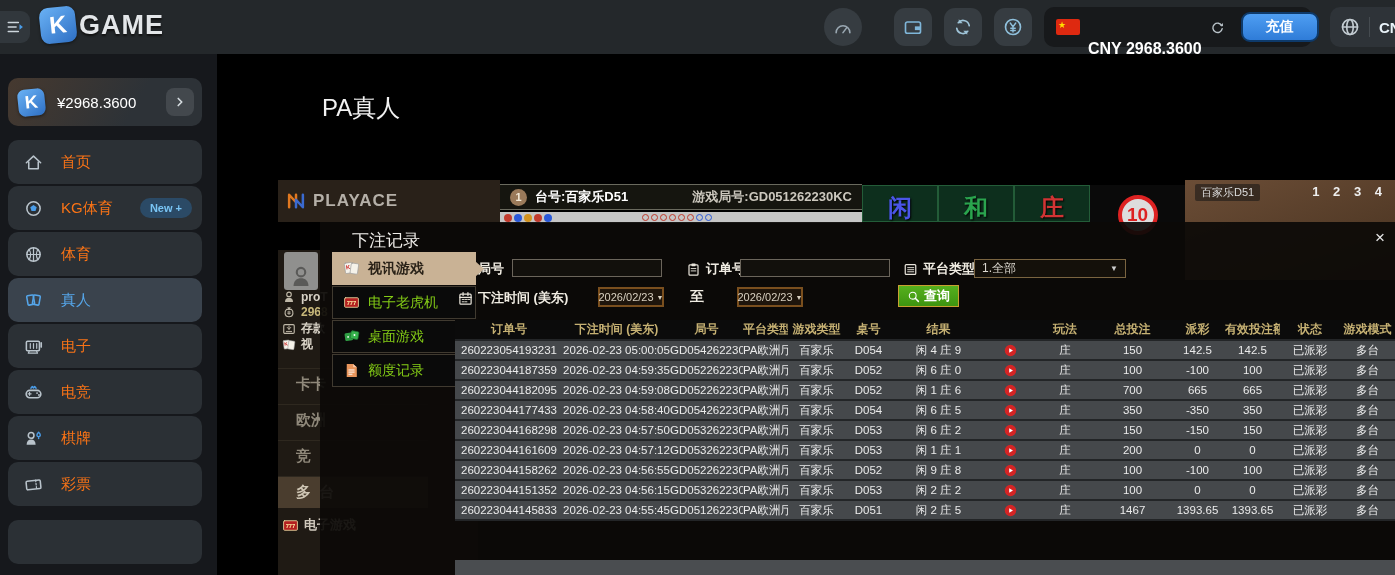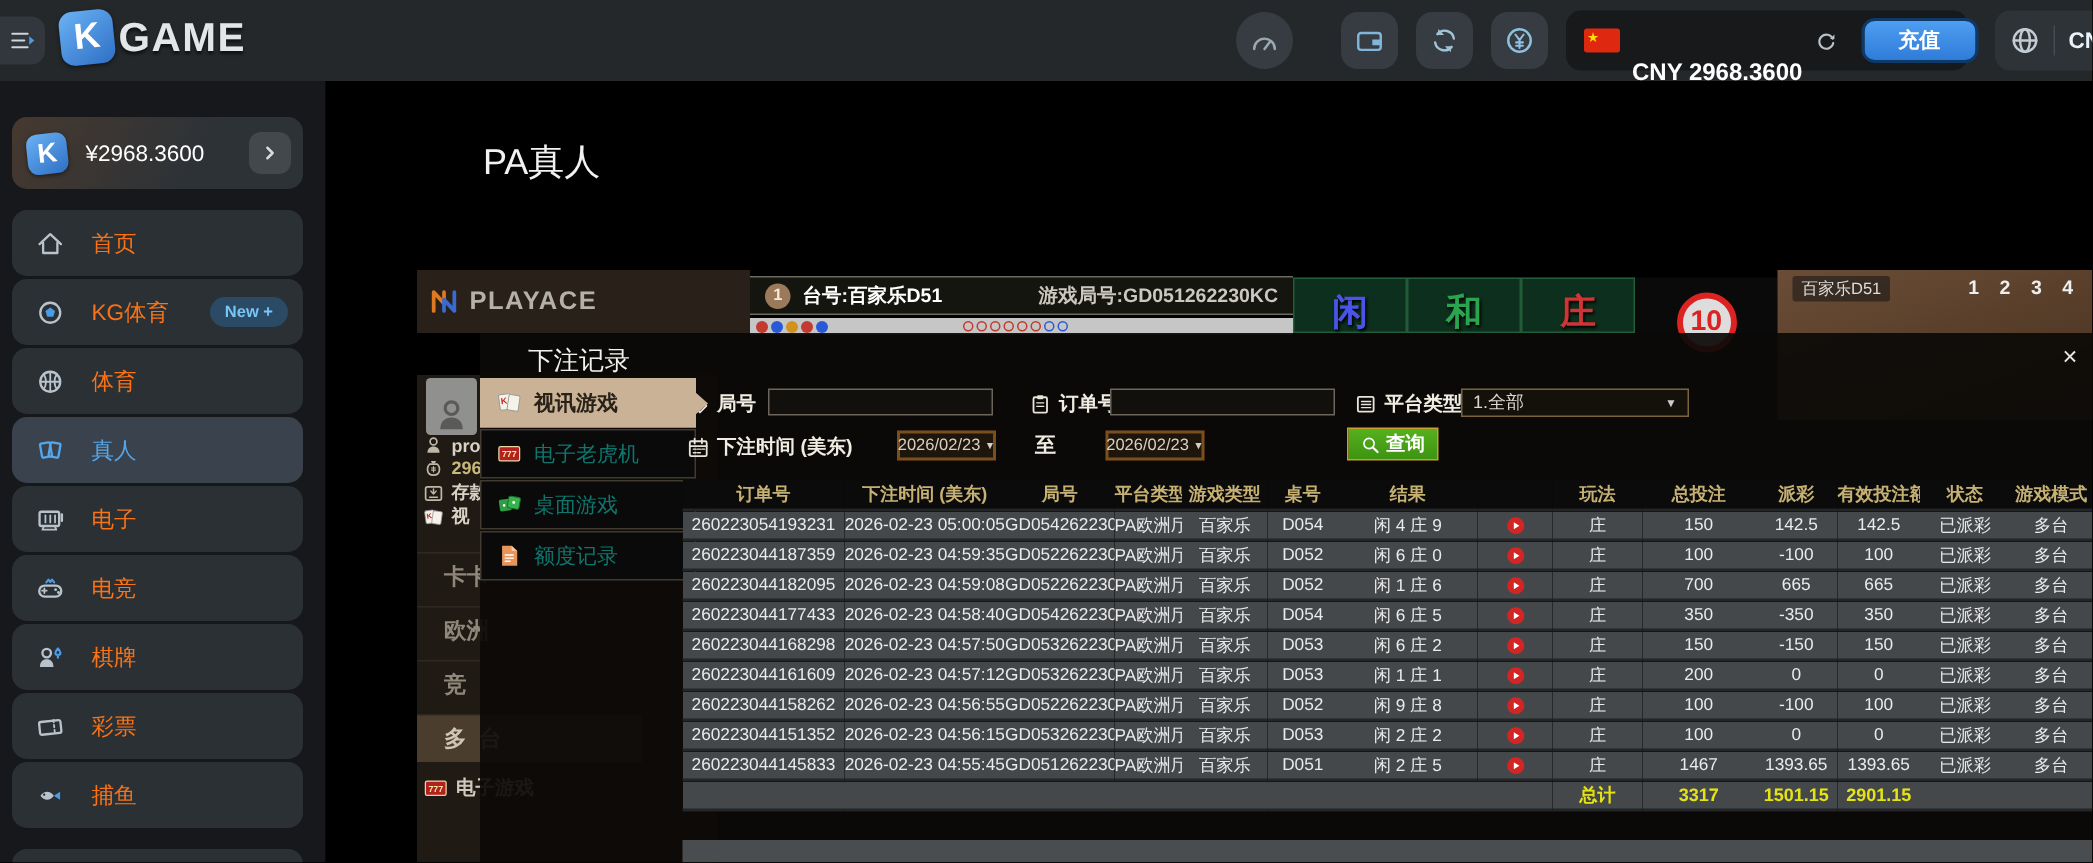--- a/index.html
+++ b/index.html
@@ -75,22 +75,22 @@
   .lob-row .ic{width:14px;height:14px;color:#bfb8a8;}
   .lob-row.gold b{color:#c8b87a;}
   .lob-tab{position:absolute;left:0;width:150px;height:32px;display:flex;align-items:center;padding-left:18px;box-sizing:border-box;color:#8f887a;font-size:15px;font-weight:bold;border-top:1px solid #2e281f;cursor:pointer;white-space:pre;}
   .lob-tab.hot{background:#4a3d2e;color:#cfc6b4;}
   .lob-row.egames{color:#cfc8bb;font-size:13px;}
   .lob-row.egames .ic{width:17px;height:17px;}
   
   .modal{position:absolute;left:320px;top:222px;width:1075px;height:353px;background:rgba(12,10,7,0.93);z-index:20;}
   .m-title{position:absolute;left:32px;top:7px;font-size:17px;color:#f2f0ec;}
   .m-close{position:absolute;right:4px;top:6px;background:none;border:none;color:#e8e8e8;font-size:17px;cursor:pointer;line-height:1;}
-  .m-tabs{position:absolute;left:0;top:30px;width:144px;}
-  .m-tab{position:relative;height:33px;margin-bottom:1px;background:#0a0a0a;border:1px solid #403a30;display:flex;align-items:center;gap:8px;padding-left:10px;box-sizing:border-box;color:#0f766e;font-size:14px;cursor:pointer;white-space:nowrap;}
+  .m-tabs{position:absolute;left:12px;top:30px;width:144px;}
+  .m-tab{position:relative;height:33px;margin-bottom:1px;background:#0a0a0a;border:1px solid #403a30;display:flex;align-items:center;gap:8px;padding-left:10px;box-sizing:border-box;color:#84cc16;font-size:14px;cursor:pointer;white-space:nowrap;}
   .m-tab .ic{width:17px;height:17px;}
   .m-tab.active{background:#c9b295;color:#2a2218;font-weight:bold;border-color:#c9b295;z-index:2;}
   .m-tab.active::after{content:"";position:absolute;right:-9px;top:50%;transform:translateY(-50%);border-left:9px solid #c9b295;border-top:8px solid transparent;border-bottom:8px solid transparent;}
   .f-label{position:absolute;display:flex;align-items:center;gap:5px;color:#f0ece2;font-weight:bold;font-size:13px;white-space:nowrap;}
   .f-label .ic{width:15px;height:15px;color:#e8e4da;}
   .f-input{position:absolute;width:150px;height:18px;background:#12100c;border:1px solid #6b655b;color:#ddd;font-size:12px;padding:0 4px;box-sizing:border-box;}
   #lb-round{left:138px;top:38px;}   #in-round{left:192px;top:37px;}
   #lb-order{left:366px;top:38px;}   #in-order{left:420px;top:37px;}
   #lb-platform{left:583px;top:38px;}
   .f-select{position:absolute;left:654px;top:37px;width:152px;height:19px;background:#14100a;border:1px solid #7a6440;color:#dcd8d0;font-size:12px;display:flex;align-items:center;padding:0 7px;box-sizing:border-box;cursor:pointer;}
@@ -274,30 +274,20 @@
           <span class="side-label">棋牌</span>
         </div>
         <div class="side-item">
           <span class="ic">
             <svg viewBox="0 0 16 16" width="100%" height="100%" fill="none" stroke="currentColor" stroke-width="1.3" stroke-linecap="round" stroke-linejoin="round">
               <rect x="2" y="4.8" width="12" height="7.2" rx="1" transform="rotate(-6 8 8.4)"></rect>
               <path d="M9.8 4.2l.8 7.4" stroke-dasharray="1.4 1.4" stroke-width="1"></path>
             </svg>
           </span>
           <span class="side-label">彩票</span>
-        </div>
-        <div class="side-item">
-          <span class="ic">
-            <svg viewBox="0 0 16 16" width="100%" height="100%" fill="none" stroke="currentColor" stroke-width="1.3" stroke-linecap="round" stroke-linejoin="round">
-              <path d="M2.5 8c2-3 5.5-3 7.5 0-2 3-5.5 3-7.5 0Z" fill="currentColor" stroke="none"></path>
-              <path d="M10 8l3.5-2.2v4.4Z" fill="#4a9ce8" stroke="none"></path>
-              <circle cx="4.6" cy="7.4" r="0.6" fill="#17191d" stroke="none"></circle>
-            </svg>
-          </span>
-          <span class="side-label">捕鱼</span>
         </div>
         <div class="side-item gap-top"></div>
       </div>
   </div>
 
   <div class="main">
     <div class="page-title">PA真人</div>
 
     <div class="provider">
       <span class="ic">
@@ -737,25 +727,17 @@
                   <path d="M6.4 5.2 11 8l-4.6 2.8Z" fill="#fff" stroke="none"></path>
                 </svg>
               </span></td>
             <td>庄</td>
             <td>1467</td>
             <td class="pay-pos">1393.65</td>
             <td>1393.65</td>
             <td class="status-cell">已派彩</td>
             <td>多台</td>
           </tr>
-          <tr class="sum-row">
-            <td colspan="8"></td>
-            <td>总计</td>
-            <td>3317</td>
-            <td>1501.15</td>
-            <td>2901.15</td>
-            <td colspan="2"></td>
-          </tr>
         </tbody>
     </table>
     <div class="t-filler"></div>
   </div>
 </div>
 
 </body></html>

